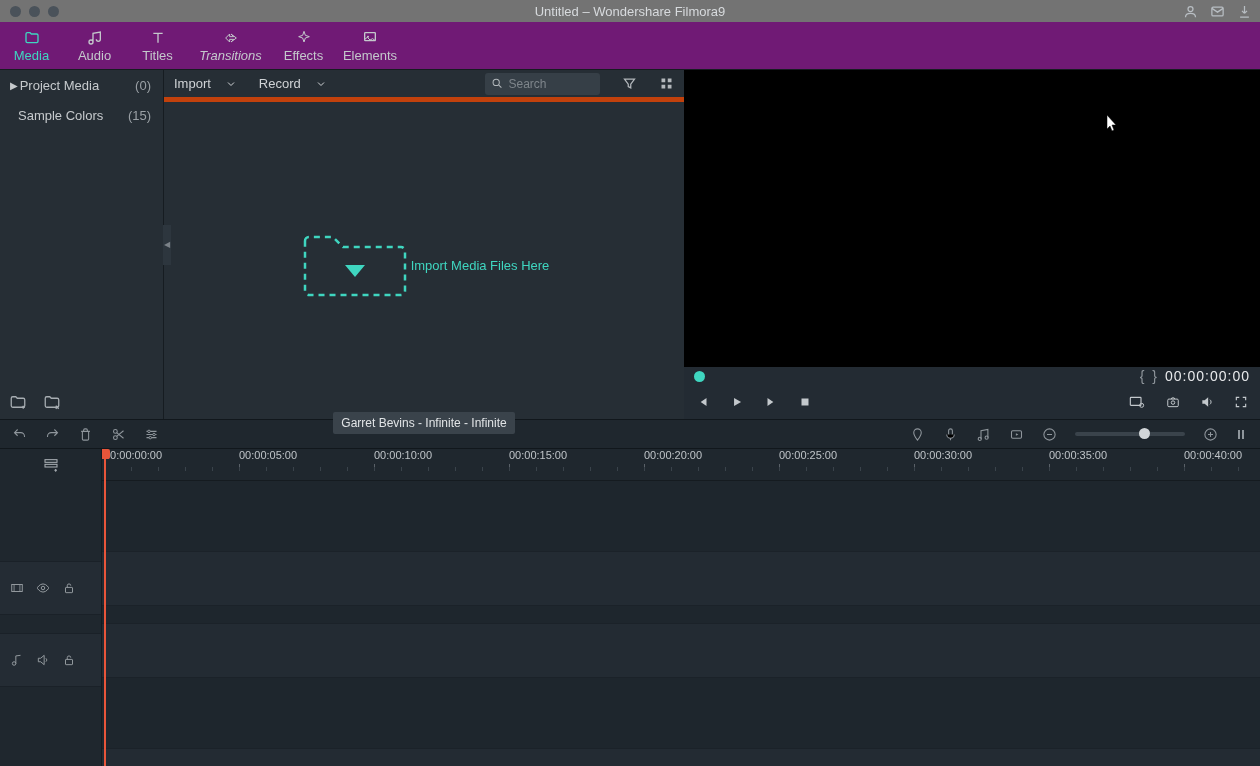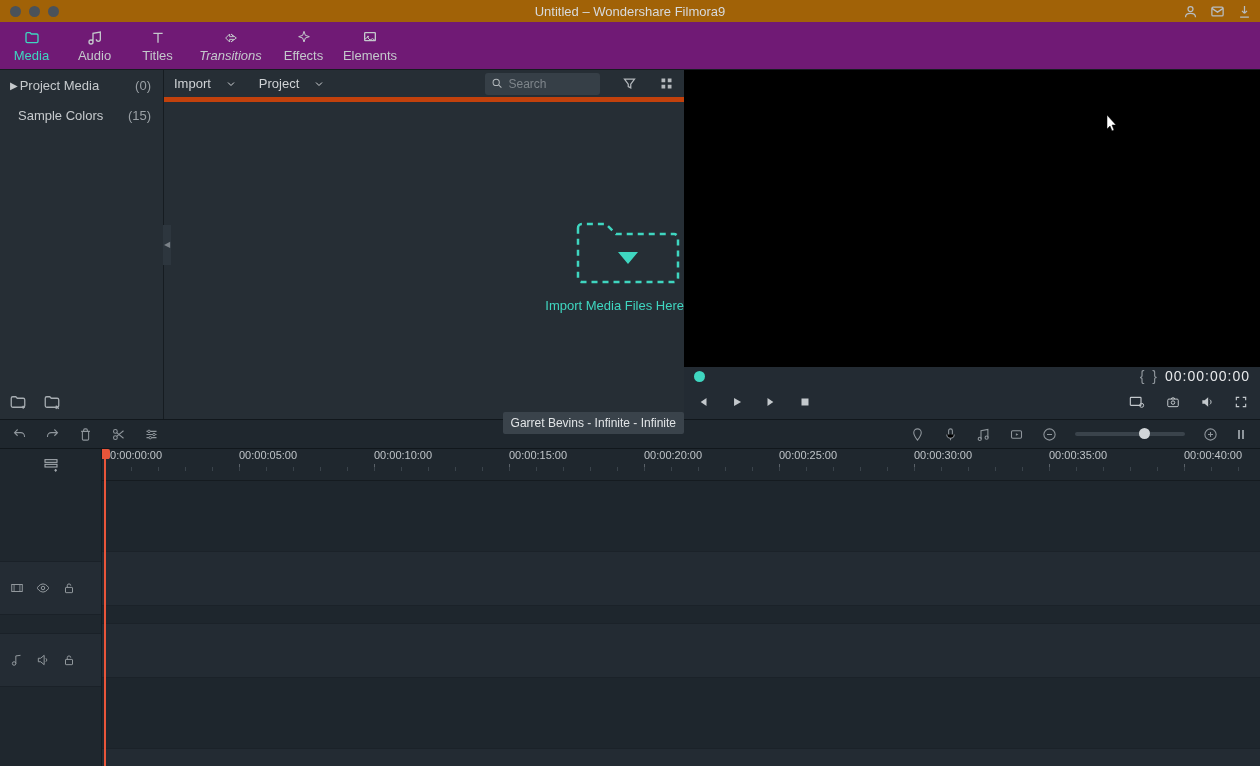--- a/index.html
+++ b/index.html
@@ -1,17 +1,17 @@
 <!DOCTYPE html>
 <html><head>
 <meta charset="utf-8">
 <style>
 *{box-sizing:border-box;margin:0;padding:0;user-select:none;}
 html,body{width:1260px;height:766px;overflow:hidden;font-family:-apple-system,Helvetica,Arial,sans-serif;font-size:13px;color:#cfd2d4;background:#1b242b;}
-.titlebar{height:22px;background:#a16207;display:flex;align-items:center;position:relative;}
+.titlebar{height:22px;background:#737373;display:flex;align-items:center;position:relative;}
 .traffic{display:flex;gap:8px;padding-left:10px;}
 .traffic span{width:11px;height:11px;border-radius:50%;background:#4a525a;display:inline-block;}
 .title{position:absolute;left:0;right:0;text-align:center;font-size:13px;color:#d7dadd;}
 .titlebar-right{position:absolute;right:8px;display:flex;gap:12px;align-items:center;color:#b8bec3;}
 .titlebar-right svg{width:15px;height:15px;}
 
 .topbar{height:48px;background:#701a75;display:flex;border-bottom:1px solid #161c21;}
 .tabrow{display:flex;}
 .tab{width:63px;height:48px;display:flex;flex-direction:column;align-items:center;justify-content:center;color:#c4c8cc;cursor:pointer;gap:2px;}
 .tab.active{color:#3fd6c0;}
@@ -34,21 +34,21 @@
 
 .media{flex:1;background:#262e35;position:relative;display:flex;flex-direction:column;}
 .media-top{height:32px;display:flex;align-items:center;padding:0 10px;gap:22px;border-bottom:5px solid #c2410c;}
 .dd{display:flex;align-items:center;gap:14px;color:#d0d3d6;cursor:pointer;}
 .dd .caret{width:12px;height:12px;}
 .media-top .sp{flex:1;}
 .search{background:#363f47;border-radius:3px;height:22px;width:115px;display:flex;align-items:center;padding:0 6px;gap:5px;}
 .search input{background:transparent;border:none;outline:none;color:#cfd2d4;font-size:12px;width:100%;}
 .search input::placeholder{color:#7e858b;}
 .mt-ico{width:15px;height:15px;color:#b3b8bc;cursor:pointer;}
-.drop-area{flex:1;display:flex;flex-direction:column;align-items:flex-end;justify-content:center;position:relative;}
+.drop-area{flex:1;display:flex;flex-direction:row;align-items:center;justify-content:center;position:relative;}
 .folder-dashed{width:112px;height:80px;position:relative;}
 .folder-dashed svg{width:100%;height:100%;}
 .drop-text{color:#3fd6c0;font-size:13px;margin-top:10px;}
 .song-tag{position:absolute;background:#3a434b;color:#e1e4e6;font-size:12px;padding:4px 8px;border-radius:2px;top:310px;}
 .collapse-handle{position:absolute;left:-1px;top:50%;transform:translateY(-50%);width:8px;height:40px;background:#2d363e;display:flex;align-items:center;justify-content:center;color:#7b8288;font-size:8px;cursor:pointer;}
 
 .preview{width:576px;background:#000;position:relative;display:flex;flex-direction:column;}
 .preview-video{flex:1;position:relative;}
 .cursor{position:absolute;left:422px;top:44px;width:12px;height:18px;}
 .scrub{height:18px;background:#232b33;display:flex;align-items:center;padding:0 10px;position:relative;}
@@ -182,21 +182,21 @@
   <div class="media">
     <div class="collapse-handle">◀</div>
     <div class="media-top">
       <div class="dd">
         <span>Import</span>
         <svg class="caret" viewBox="0 0 24 24">
             <path d="M6 9l6 6 6-6" fill="none" stroke="currentColor" stroke-width="2"></path>
           </svg>
       </div>
       <div class="dd">
-        <span>Project</span>
+        <span>Record</span>
         <svg class="caret" viewBox="0 0 24 24">
             <path d="M6 9l6 6 6-6" fill="none" stroke="currentColor" stroke-width="2"></path>
           </svg>
       </div>
       <div class="sp"></div>
       <div class="search">
         <svg class="mt-ico" viewBox="0 0 24 24">
             <circle cx="10" cy="10" r="6" fill="none" stroke="currentColor" stroke-width="2"></circle>
             <path d="M15 15l5 5" stroke="currentColor" stroke-width="2"></path>
           </svg>

